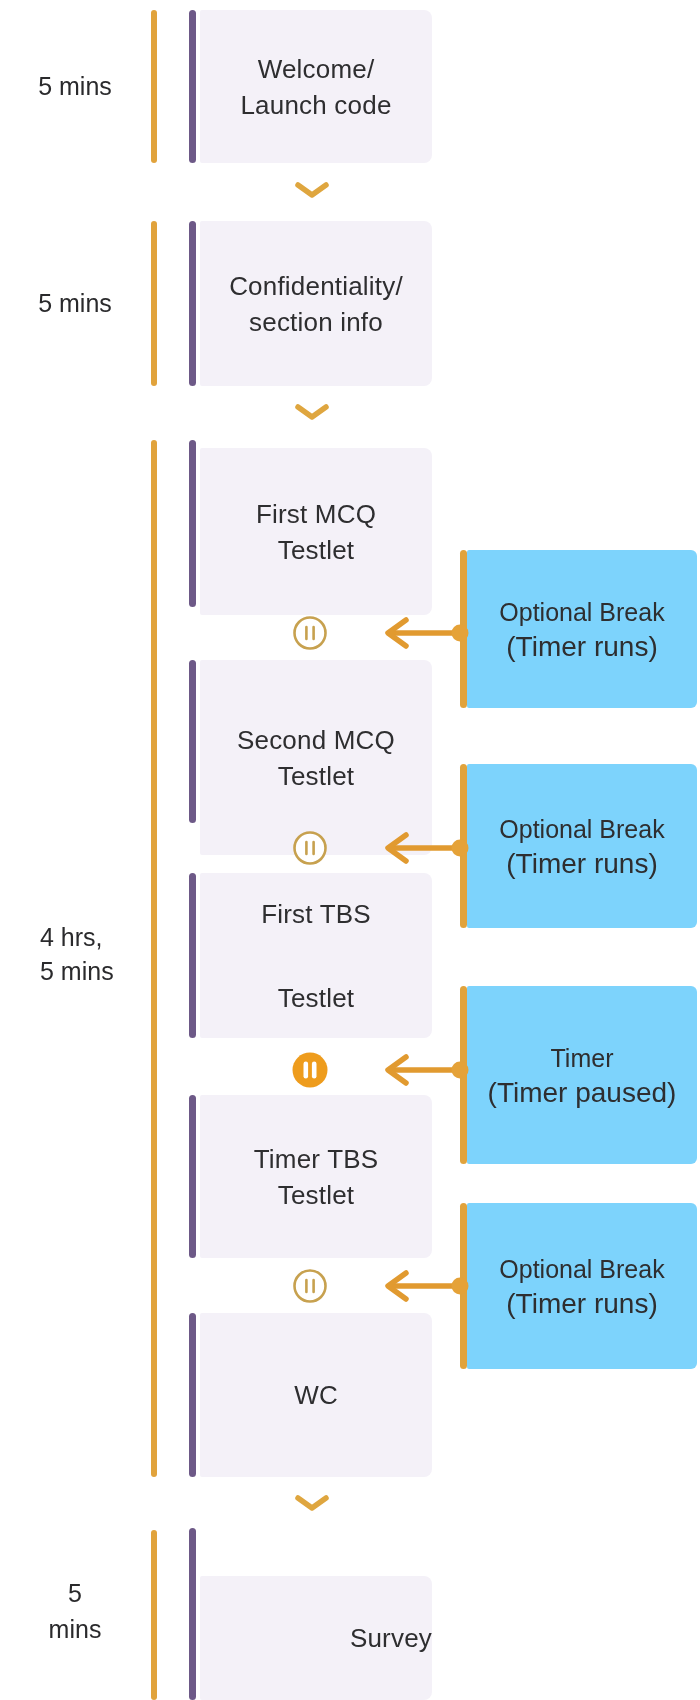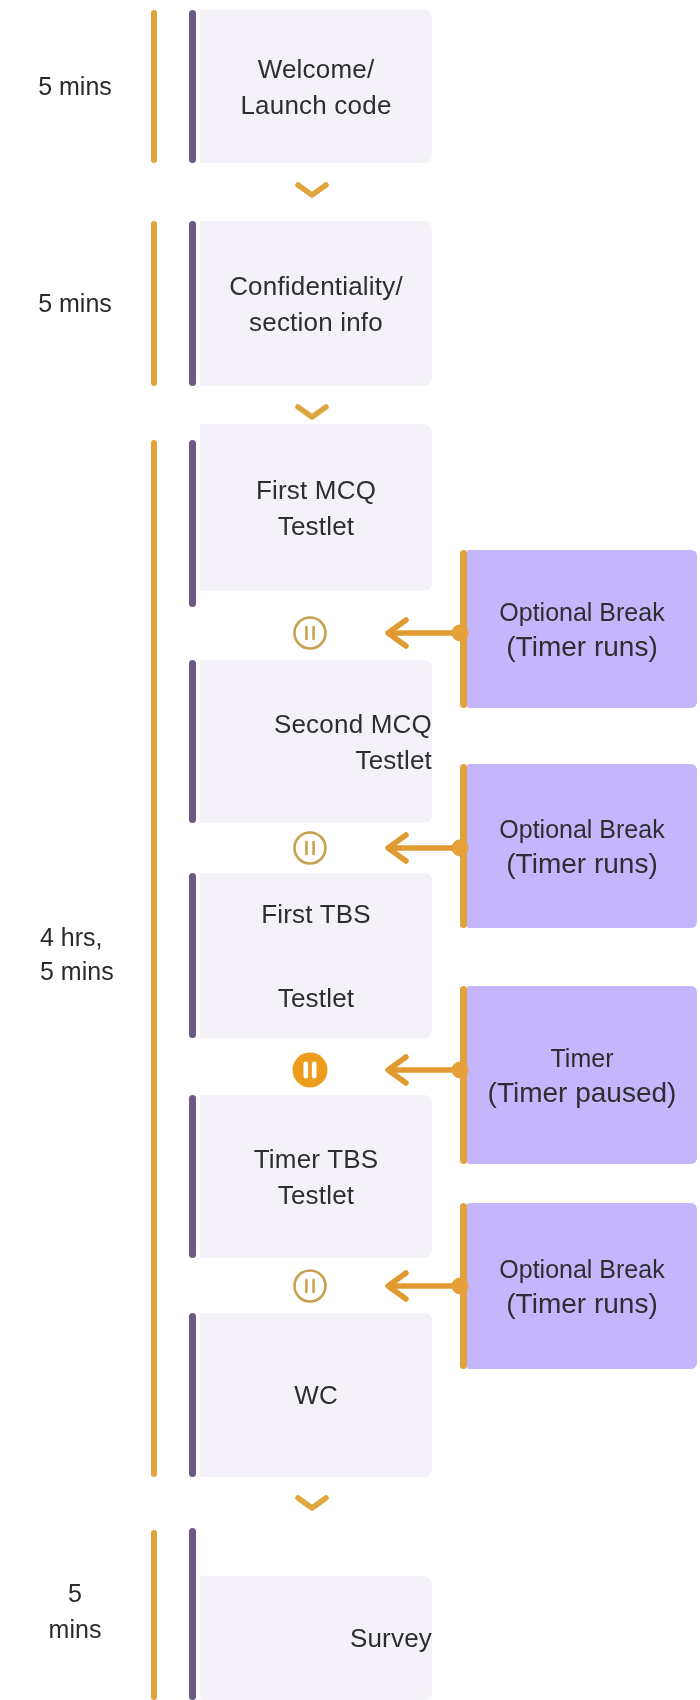--- a/index.html
+++ b/index.html
@@ -21,21 +21,21 @@
     font-size:26px;line-height:36px;letter-spacing:.2px;color:#2E2E30;
     text-align:center;
   }
   .duration{
     position:absolute;color:#2A2A2C;font-size:25px;line-height:34px;
   }
   .duration span{display:block;}
   .dur-center{left:0;width:150px;text-align:center;}
   .break-card{
     position:absolute;left:467px;width:230px;
-    background:#c4b5fd;border-radius:2px 6px 6px 2px;
+    background:#7dd3fc;border-radius:2px 6px 6px 2px;
     display:flex;flex-direction:column;align-items:center;justify-content:center;
     text-align:center;color:#2E2E30;
   }
   .break-title{font-size:25px;line-height:35px;font-weight:500;display:block;}
   .break-sub{font-size:28px;line-height:33px;font-weight:400;display:block;}
   .icon{position:absolute;}
 </style>
 </head>
 <body>
 
@@ -71,25 +71,25 @@
   <div class="bar purple-bar" style="left:189px;top:1528px;width:7px;height:172px;"></div>
 
   <div class="stage-box" style="top:221px;height:165px;">
     <span>Confidentiality/</span>
     <span>section info</span>
   </div>
   <div class="stage-box" style="top:10px;height:153px;">
     <span>Welcome/</span>
     <span>Launch code</span>
   </div>
-  <div class="stage-box" style="top:424px;height:167px;">
+  <div class="stage-box" style="top:448px;height:167px;">
     <span>First MCQ</span>
     <span>Testlet</span>
   </div>
-  <div class="stage-box" style="top:660px;height:163px;align-items:flex-end;">
+  <div class="stage-box" style="top:660px;height:195px;">
     <span>Second MCQ</span>
     <span>Testlet</span>
   </div>
   <div class="stage-box" style="top:873px;height:165px;gap:48px;">
     <span>First TBS</span>
     <span>Testlet</span>
   </div>
   <div class="stage-box" style="top:1095px;height:163px;">
     <span>Timer TBS</span>
     <span>Testlet</span>

